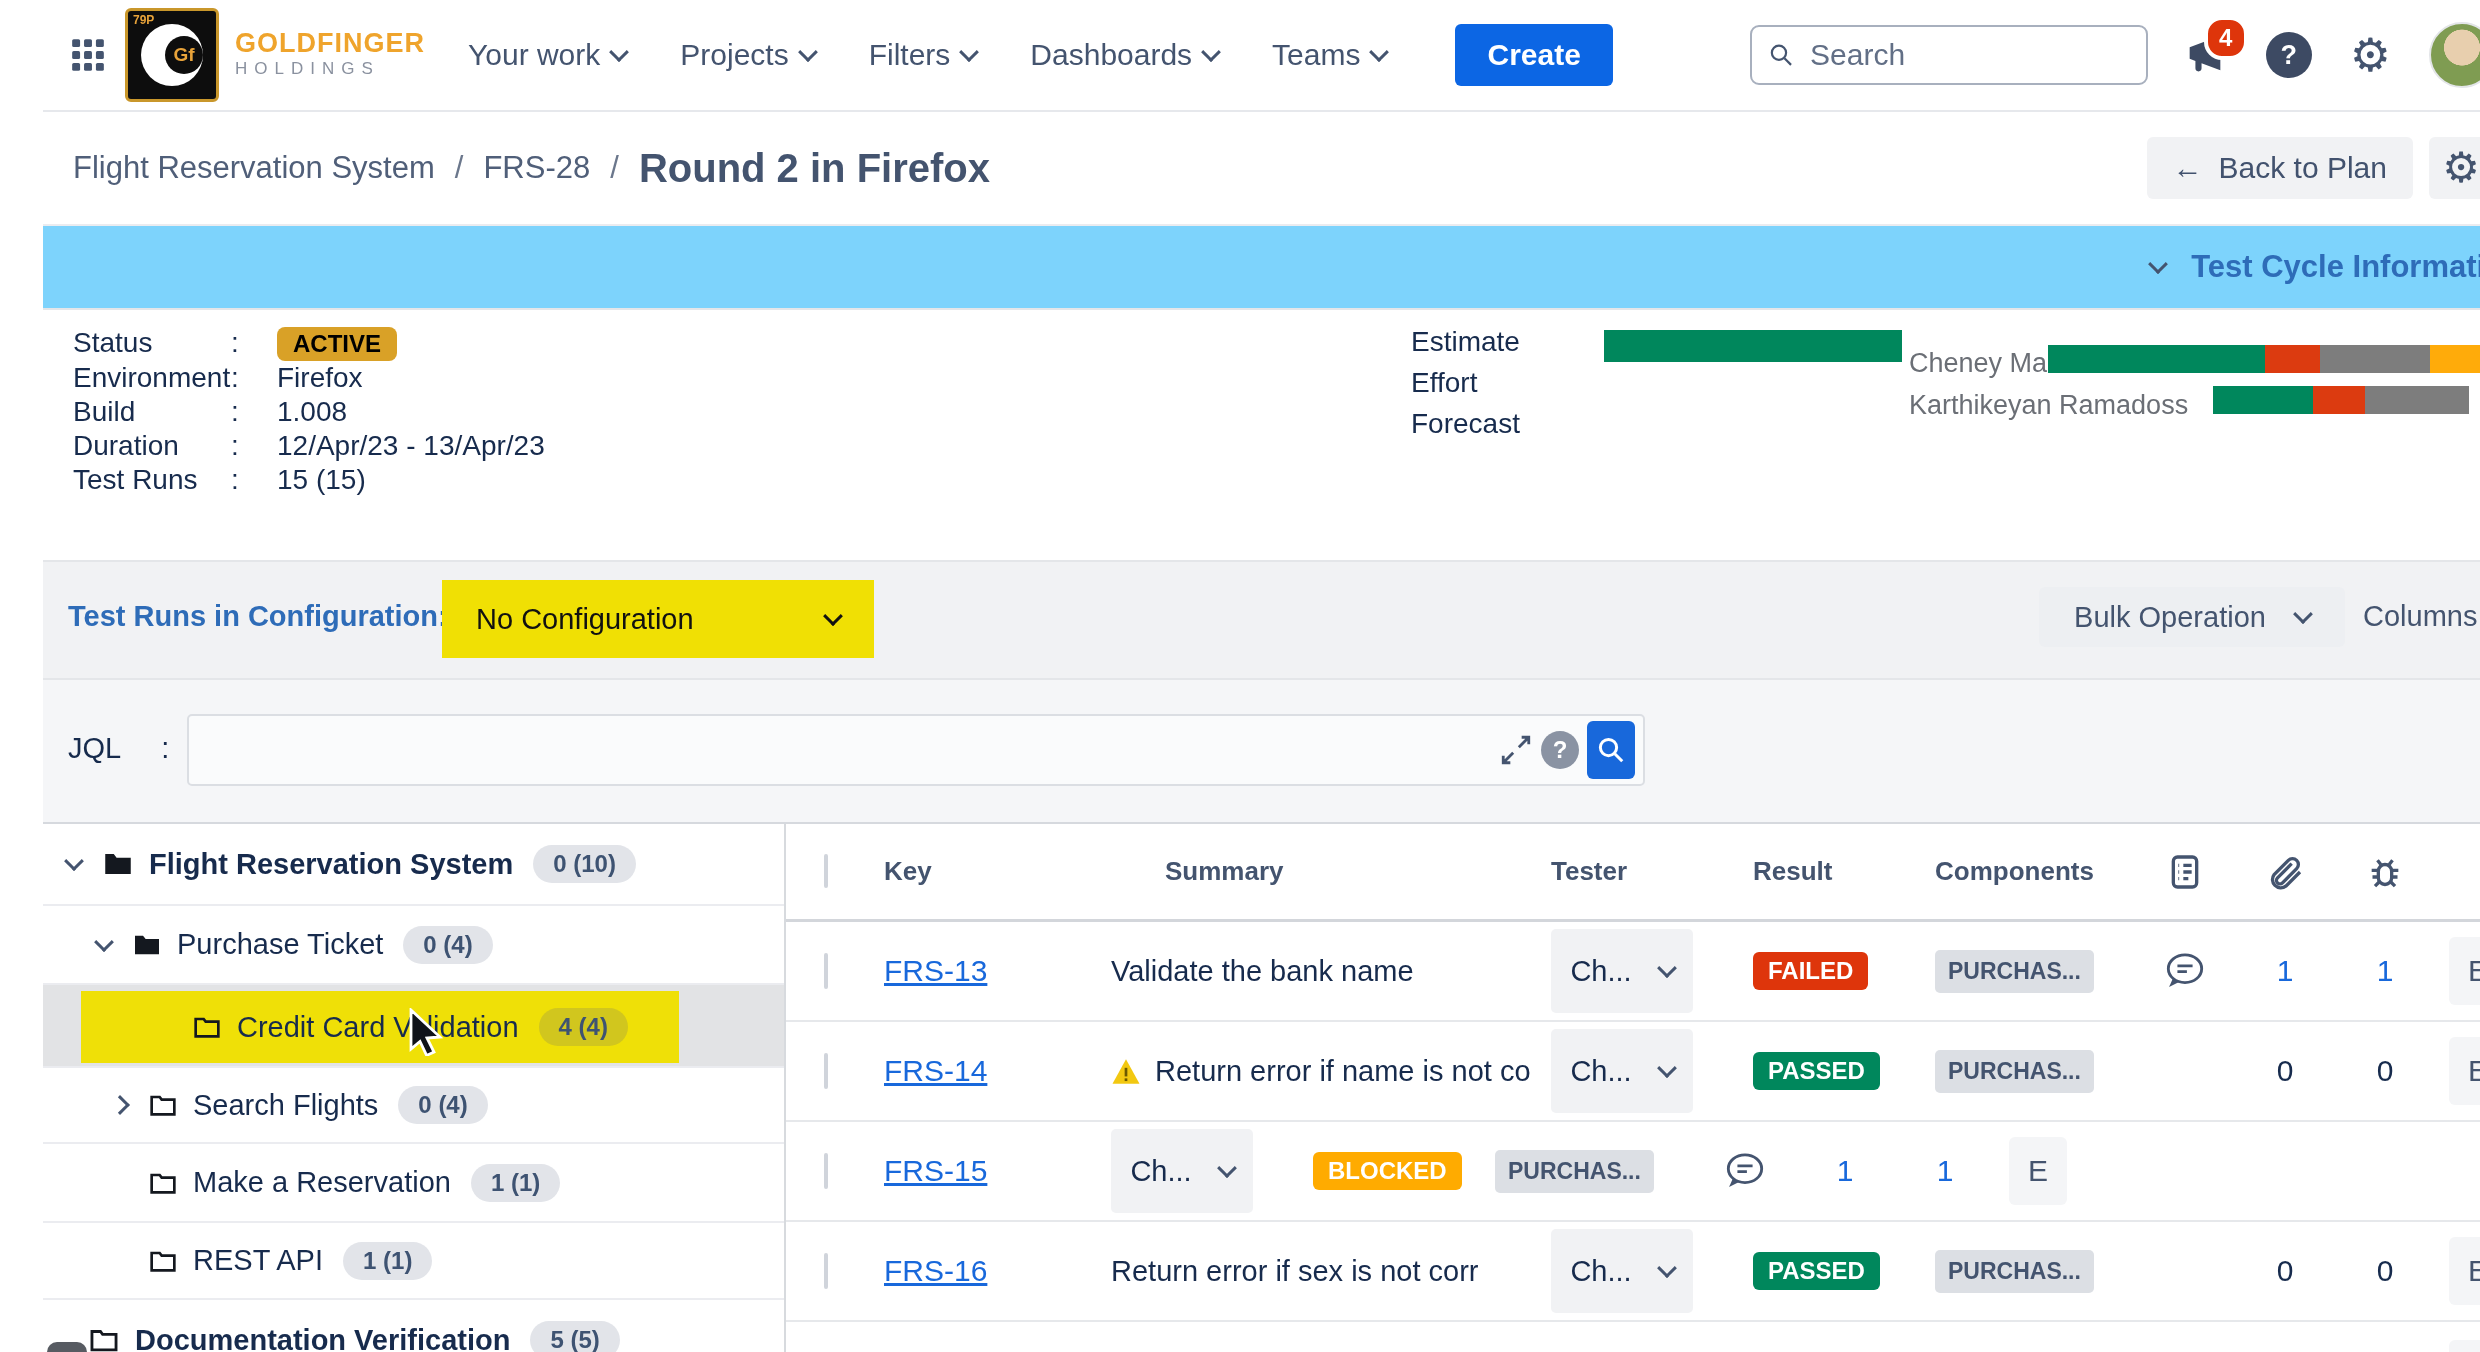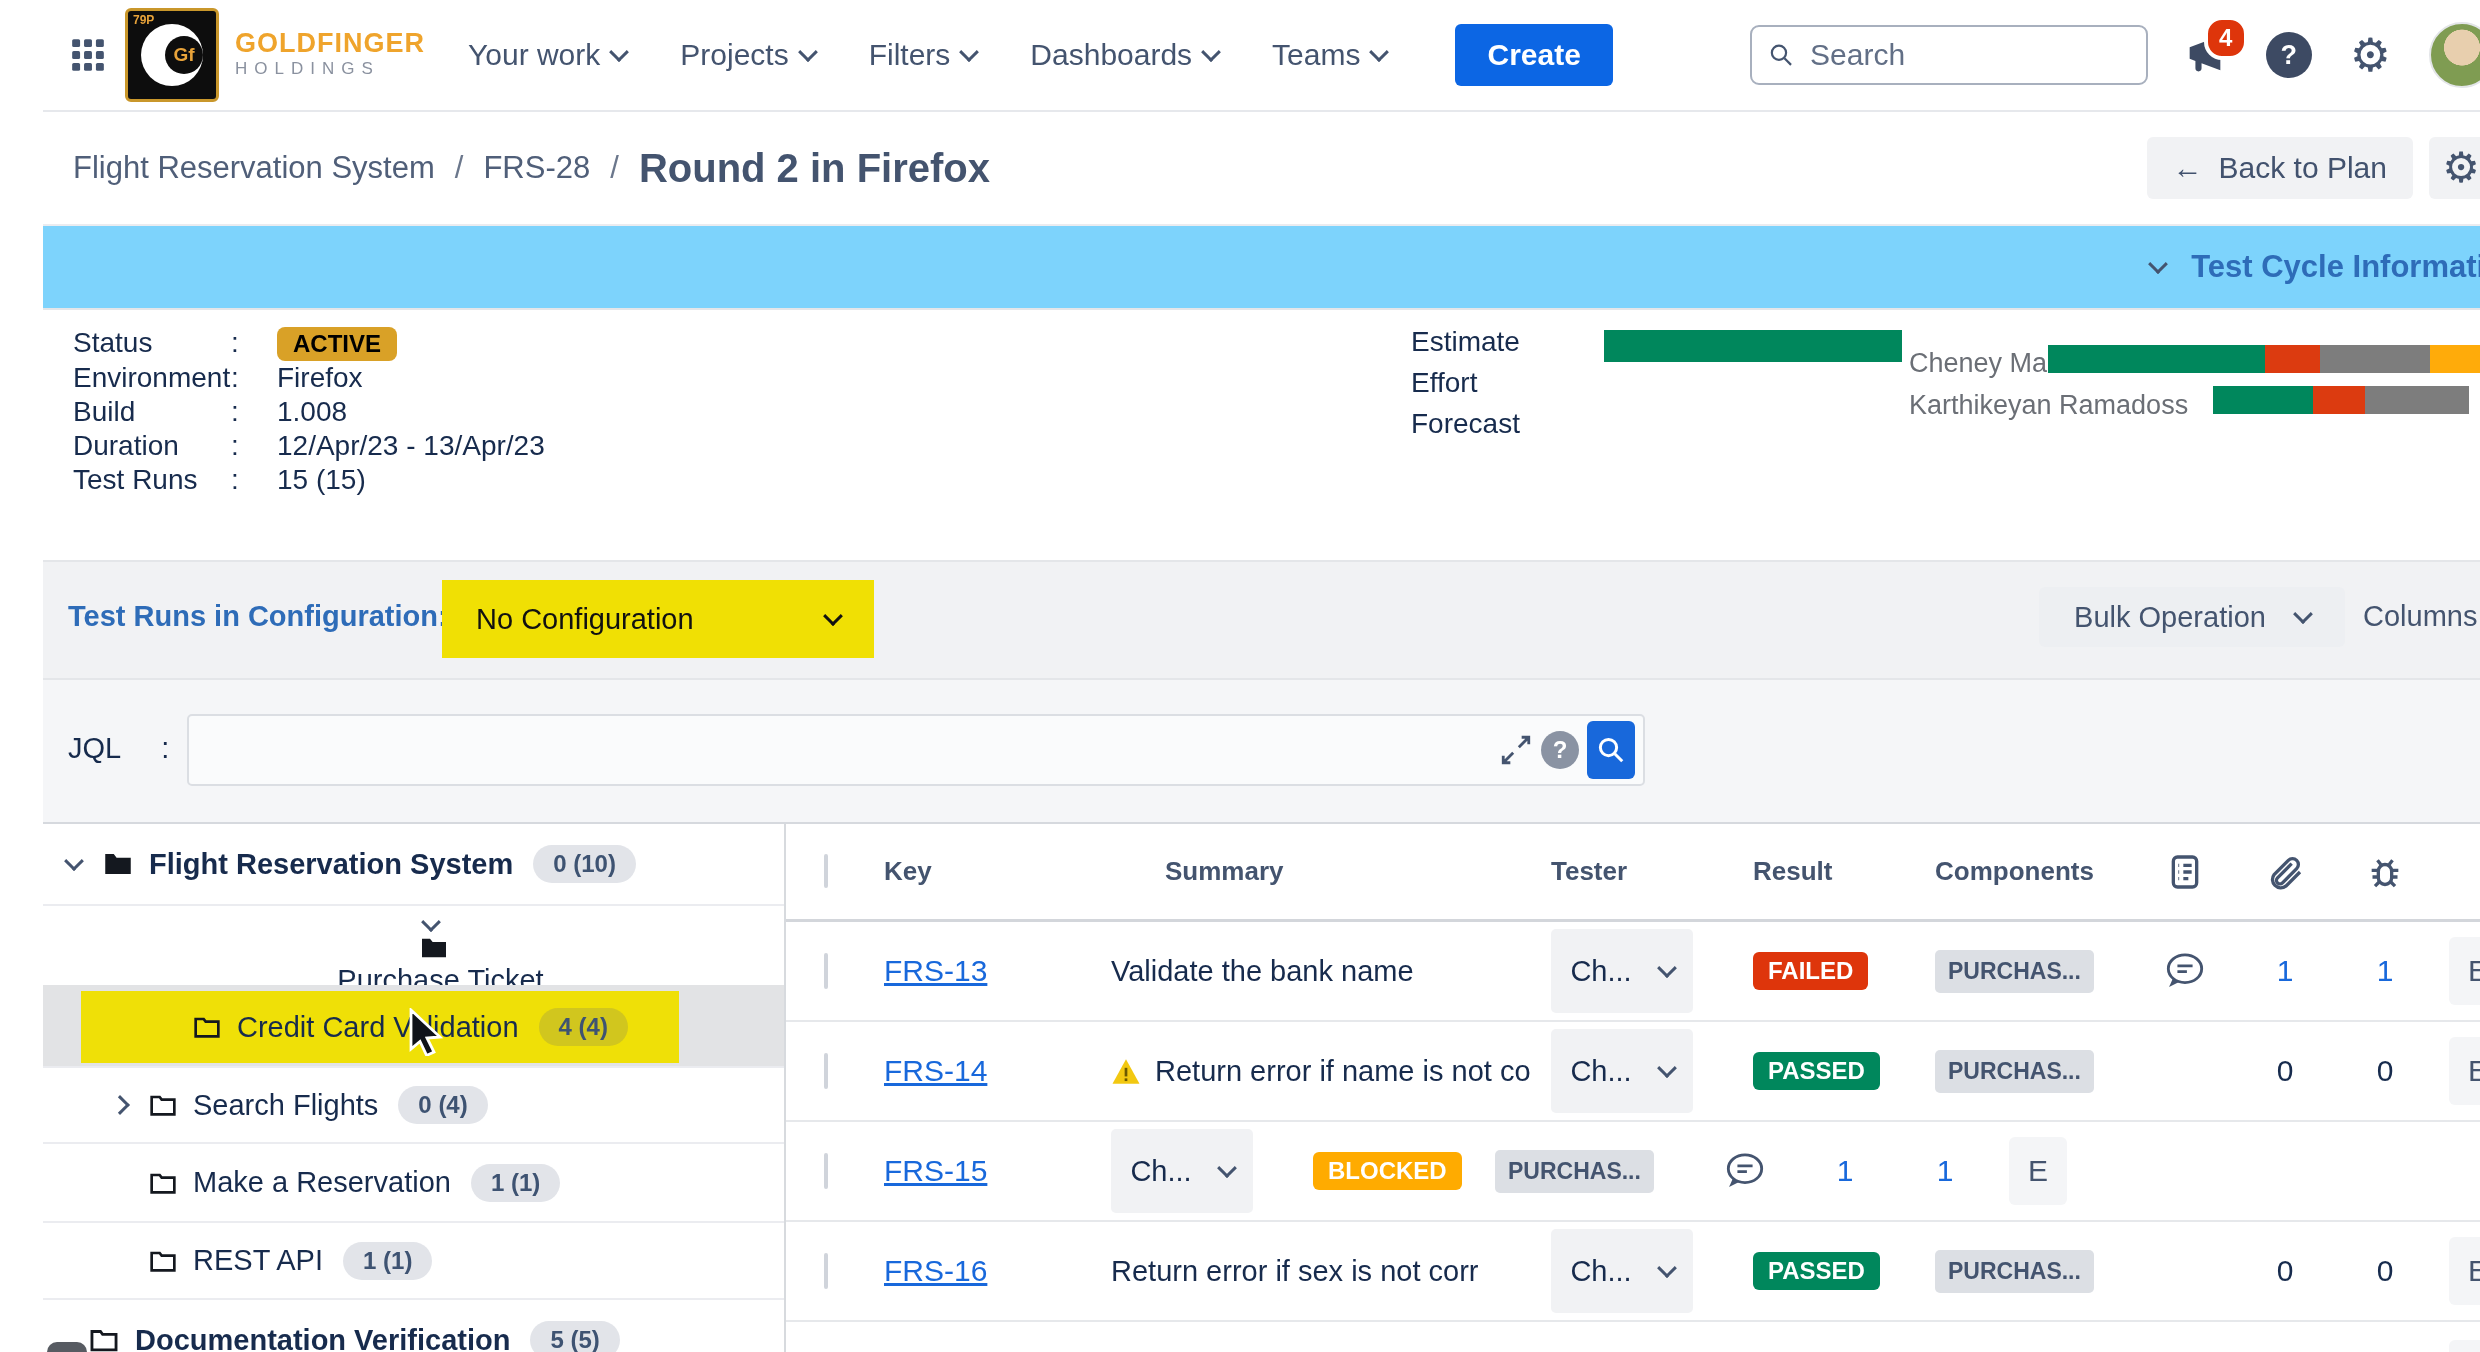--- a/index.html
+++ b/index.html
@@ -326,21 +326,21 @@
       <div class="trow bold" style="top:0;height:82px;padding-left:24px;">
         <span class="chev"></span>
         <span class="ficon">
             <svg width="34" height="34" viewBox="0 0 24 24">
               <path d="M3 5h6l2 2.5h10V19H3z" fill="#14181f"></path>
             </svg>
           </span>
         <span>Flight Reservation System</span>
         <span class="tbadge">0 (10)</span>
       </div>
-      <div class="trow" style="top:94px;height:79px;padding-left:54px;flex-direction:column;">
+      <div class="trow" style="top:82px;height:79px;padding-left:54px;">
         <span class="chev"></span>
         <span class="ficon">
             <svg width="32" height="32" viewBox="0 0 24 24">
               <path d="M3 5h6l2 2.5h10V19H3z" fill="#14181f"></path>
             </svg>
           </span>
         <span>Purchase Ticket</span>
         <span class="tbadge">0 (4)</span>
       </div>
       <div class="trow hl-row" style="top:161px;height:83px;">

